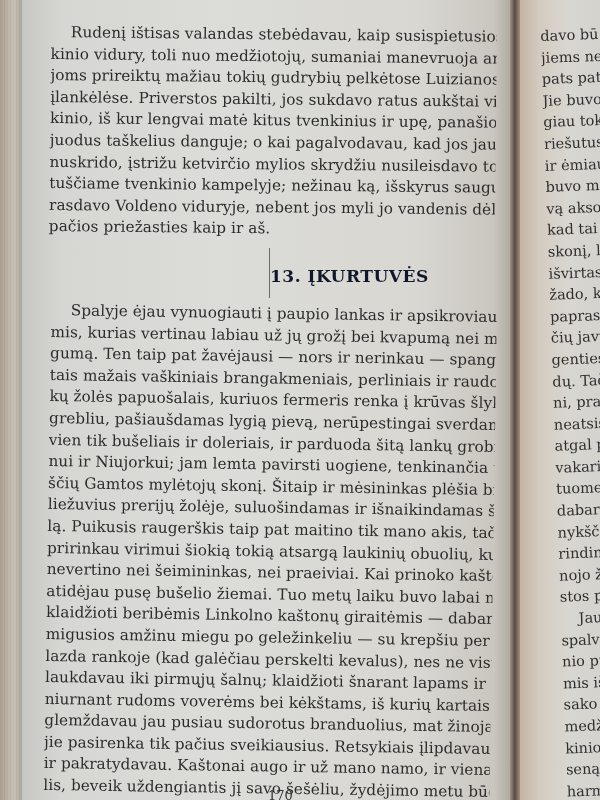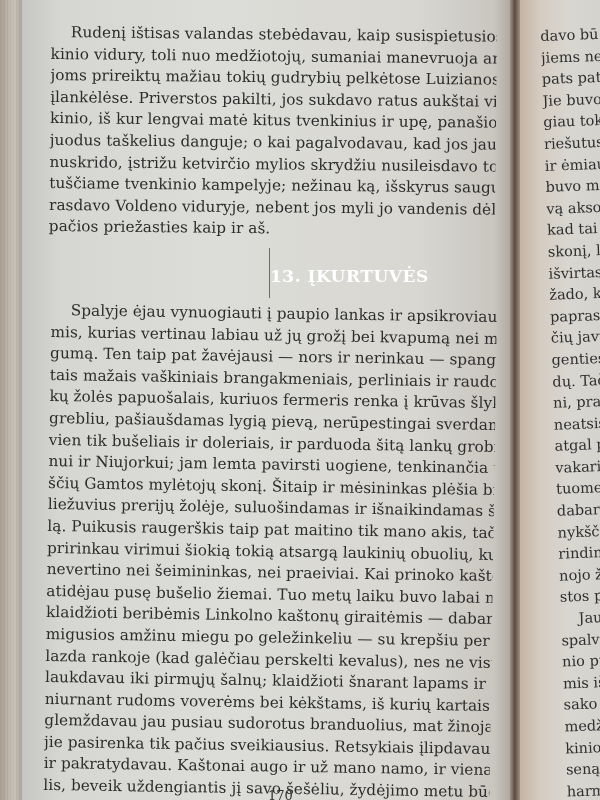--- a/index.html
+++ b/index.html
@@ -33,21 +33,21 @@
     .text-block {
       position: absolute; color: #2b2b2b; font-size: 15.2px; line-height: 21.6px;
       text-align: justify; letter-spacing: 0.1px;
     }
     .line { display: block; white-space: nowrap; overflow: hidden; }
     .indent { padding-left: 20px; }
     .p1 { left: 51px; top: 22px; width: 446px; transform: rotate(0.6deg); transform-origin: left top; }
     .p2 { left: 51px; top: 300px; width: 446px; transform: rotate(0.9deg); transform-origin: left top; }
     .chapter {
       position: absolute; left: 270px; top: 266px; font-size: 17px; font-weight: bold;
-      color: #ffffff; letter-spacing: 0.5px;
+      color: #0f172a; letter-spacing: 0.5px;
     }
     .chapter-rule {
       position: absolute; left: 269px; top: 248px; width: 1px; height: 50px; background: #6b6b6b;
     }
     .page-number {
       position: absolute; left: 268px; top: 788px; font-size: 13px; color: #333;
     }
     .right-lines {
       position: absolute; left: 540px; top: 26px; width: 80px; color: #2e2e2e;
       font-size: 14.5px; line-height: 21.6px; transform: rotate(-2deg); transform-origin: left top;

